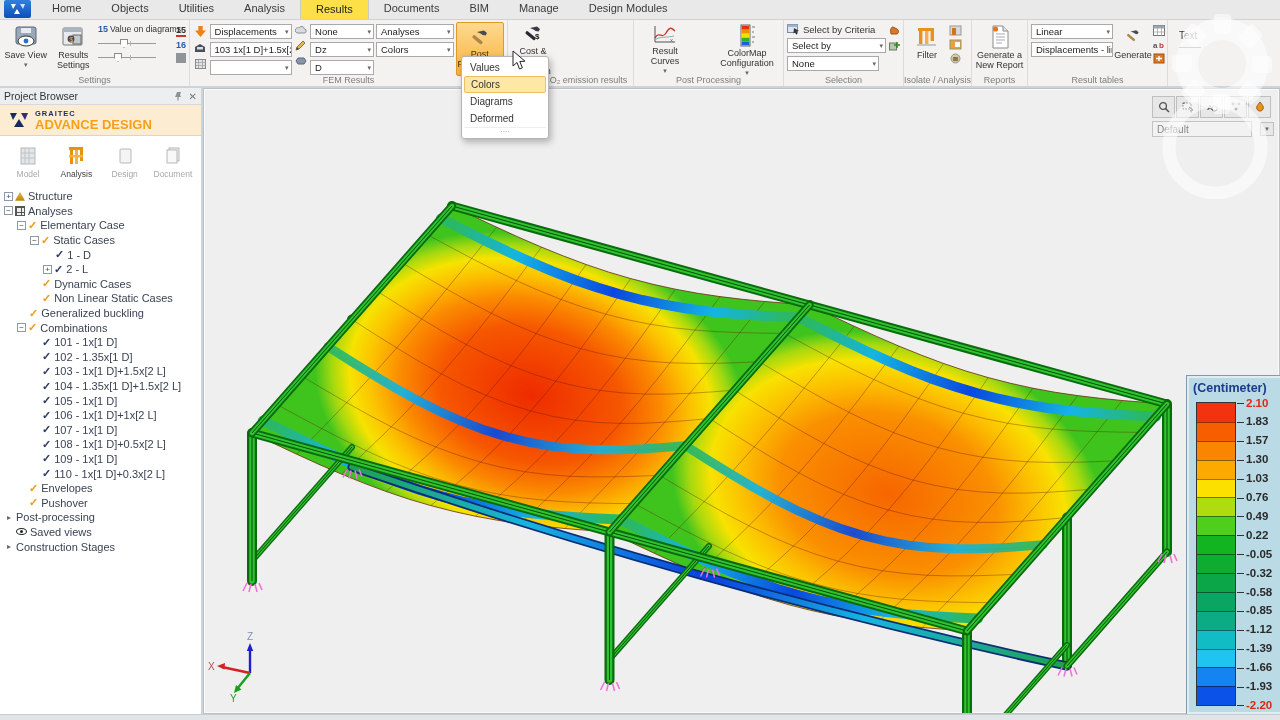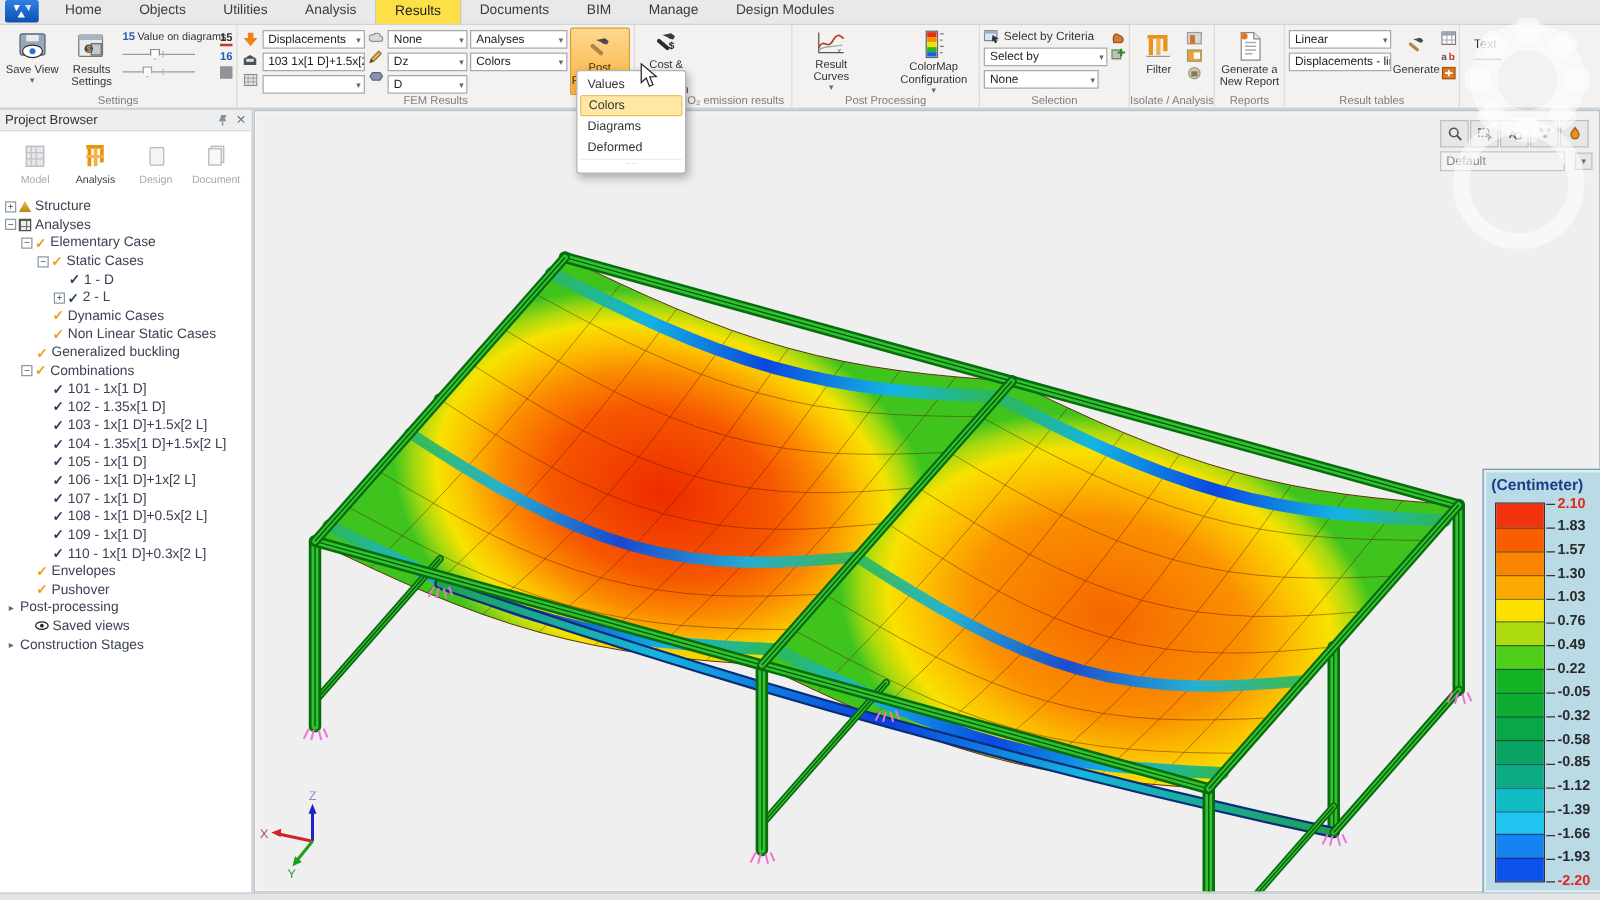--- a/index.html
+++ b/index.html
@@ -284,21 +284,21 @@
         <svg width="13" height="11" viewBox="0 0 13 11">
             <rect x="0.5" y="0.5" width="10" height="8" fill="#dce6f2" stroke="#7a8aa0"></rect>
             <rect x="0.5" y="0.5" width="10" height="2.4" fill="#9ab0cc"></rect>
             <path d="M7 4 L12 7 L9.6 7.6 L10.6 10 L9 10.6 L8 8.2 L6.4 9.4 Z" fill="#333"></path>
           </svg>
         <span style="font-size:9.5px">Select by Criteria</span>
         <svg width="11" height="10" viewBox="0 0 11 10" style="margin-left:auto">
             <path d="M2 9 C1 5 2 2 4 2 L8 4 C10 5 10 8 8 9 Z" fill="#d8782a" stroke="#96531d"></path>
           </svg>
       </div>
-      <div style="display:flex;align-items:flex-start;gap:3px">
+      <div style="display:flex;align-items:center;gap:3px">
         <div class="combo" style="flex:1">
             <span>Select by</span>
             <span class="arr">▾</span>
           </div>
         <svg width="11" height="10" viewBox="0 0 11 10">
             <rect x="0.5" y="2" width="7" height="7" fill="#b8c8b0" stroke="#6a7a62"></rect>
             <path d="M8 1 v6 M5 4 h6" stroke="#2a8a2a" stroke-width="1.6"></path>
           </svg>
       </div>
       <div class="combo" style="width:92px">
@@ -406,20 +406,31 @@
 <div class="pb">
   <div class="pb-h">
     <span>Project Browser</span>
     <span class="sp"></span>
     <svg width="10" height="10" viewBox="0 0 10 10">
         <path d="M4 1 H8 L7 4 L8 6 H2 L3 4 Z" fill="#8a9298"></path>
         <path d="M5 6 V9.5" stroke="#8a9298" stroke-width="1.2"></path>
       </svg>
     <span style="margin-left:6px;color:#777;font-size:10px">✕</span>
   </div>
+  <div class="pb-logo">
+    <svg width="22" height="18" viewBox="0 0 22 18">
+        <path d="M2 2 L9 2 L5 9 Z" fill="#1b2a5e"></path>
+        <path d="M20 2 L13 2 L17 9 Z" fill="#3a2a6e"></path>
+        <path d="M6 16 L11 8 L16 16 Z" fill="#1b2a5e"></path>
+      </svg>
+    <div>
+      <div class="pb-brand1">GRAITEC</div>
+      <div class="pb-brand2">ADVANCE DESIGN</div>
+    </div>
+  </div>
   <div class="pb-views">
     <div class="vitem">
       <svg width="22" height="22" viewBox="0 0 22 22">
           <rect x="4" y="3" width="14" height="16" fill="#e4e6e8" stroke="#b4b8bc"></rect>
           <path d="M8 3 V19 M12 3 V19 M4 8 H18 M4 13 H18" stroke="#c0c4c8"></path>
         </svg>
       <span>Model</span>
     </div>
     <div class="vitem act">
       <svg width="22" height="22" viewBox="0 0 22 22">
@@ -553,21 +564,21 @@
       </div>
       <div class="trow" style="padding-left: 17px;">
         <span class="mk"></span>
         <span class="ti ti-cO">✓</span>
         <span class="tl">Pushover</span>
       </div>
       <div class="trow" style="padding-left: 4px;">
         <span class="mk">▸</span>
         <span class="tl">Post-processing</span>
       </div>
-      <div class="trow" style="padding-left: 16px;">
+      <div class="trow" style="padding-left: 4px;">
         <span class="mk"></span>
         <span class="ti ti-eye"></span>
         <span class="tl">Saved views</span>
       </div>
       <div class="trow" style="padding-left: 4px;">
         <span class="mk">▸</span>
         <span class="tl">Construction Stages</span>
       </div>
     </div>
 </div>

